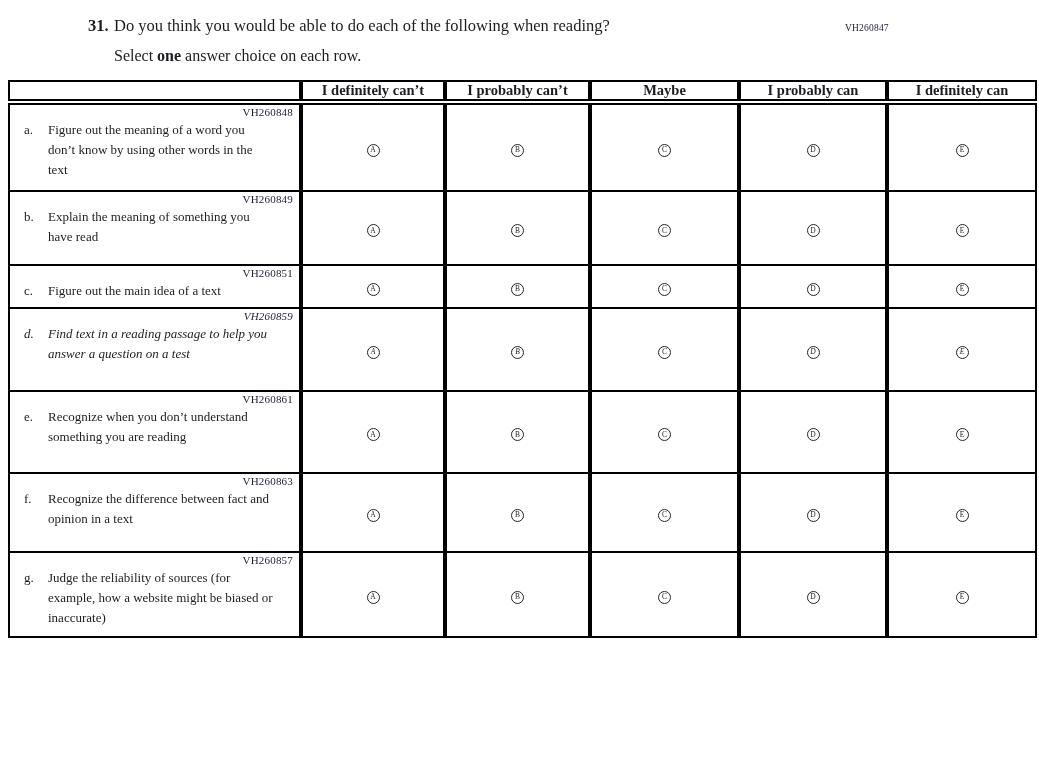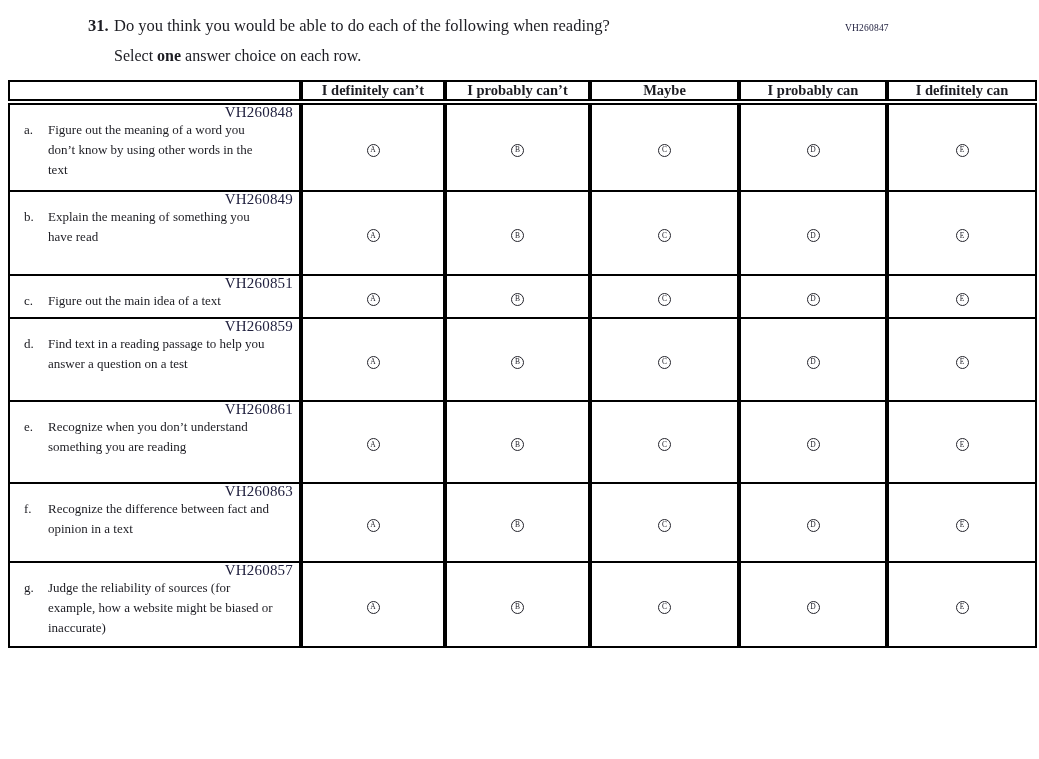--- a/index.html
+++ b/index.html
@@ -40,43 +40,43 @@
   th+th, td+td{ border-left:4px solid var(--border); }
   thead th{
     border-bottom:6px double var(--border);
     height:21px; font-size:14.5px; font-weight:bold;
     text-align:center; vertical-align:middle; padding:0 2px;
   }
   tbody td{ border-top:2px solid var(--border); }
 
   td.stub-cell{ vertical-align:top; padding:1px 8px 6px 14px; }
   .row-code{
-    text-align:right; font-size:15px; color:var(--code);
+    text-align:right; font-size:11px; color:var(--code);
     line-height:13px; margin-right:-2px; letter-spacing:0.2px;
   }
   .row-label{
     font-size:13px; line-height:20px;
     padding-left:24px; text-indent:-24px; max-width:250px; margin-top:1px;
   }
   .row-letter{ display:inline-block; width:24px; text-indent:0; }
 
   td.opt-cell{ text-align:center; vertical-align:middle; }
   .bubble{
     display:inline-flex; width:13px; height:13px;
     border:1.2px solid #24242c; border-radius:50%;
     align-items:center; justify-content:center;
     font-size:7.5px; line-height:1; color:#24242c;
     font-family:"Liberation Serif","DejaVu Serif",serif;
   }
 
   
   tbody tr:nth-child(1) td{ height:89px; }
-  tbody tr:nth-child(2) td{ height:84px; }
+  tbody tr:nth-child(2) td{ height:74px; }
   tbody tr:nth-child(3) td{ height:40px; }
-  tbody tr:nth-child(4) td{ height:83px; }
+  tbody tr:nth-child(4) td{ height:83px;font-style:italic; }
   tbody tr:nth-child(5) td{ height:82px; }
   tbody tr:nth-child(6) td{ height:79px; }
   tbody tr:nth-child(7) td{ height:85px;margin-top:8px; }
   tbody tr:nth-child(8) td{ height:63px; }
 </style>
 </head>
 <body>
 
 <div class="item-code-top">VH260847</div>
 

